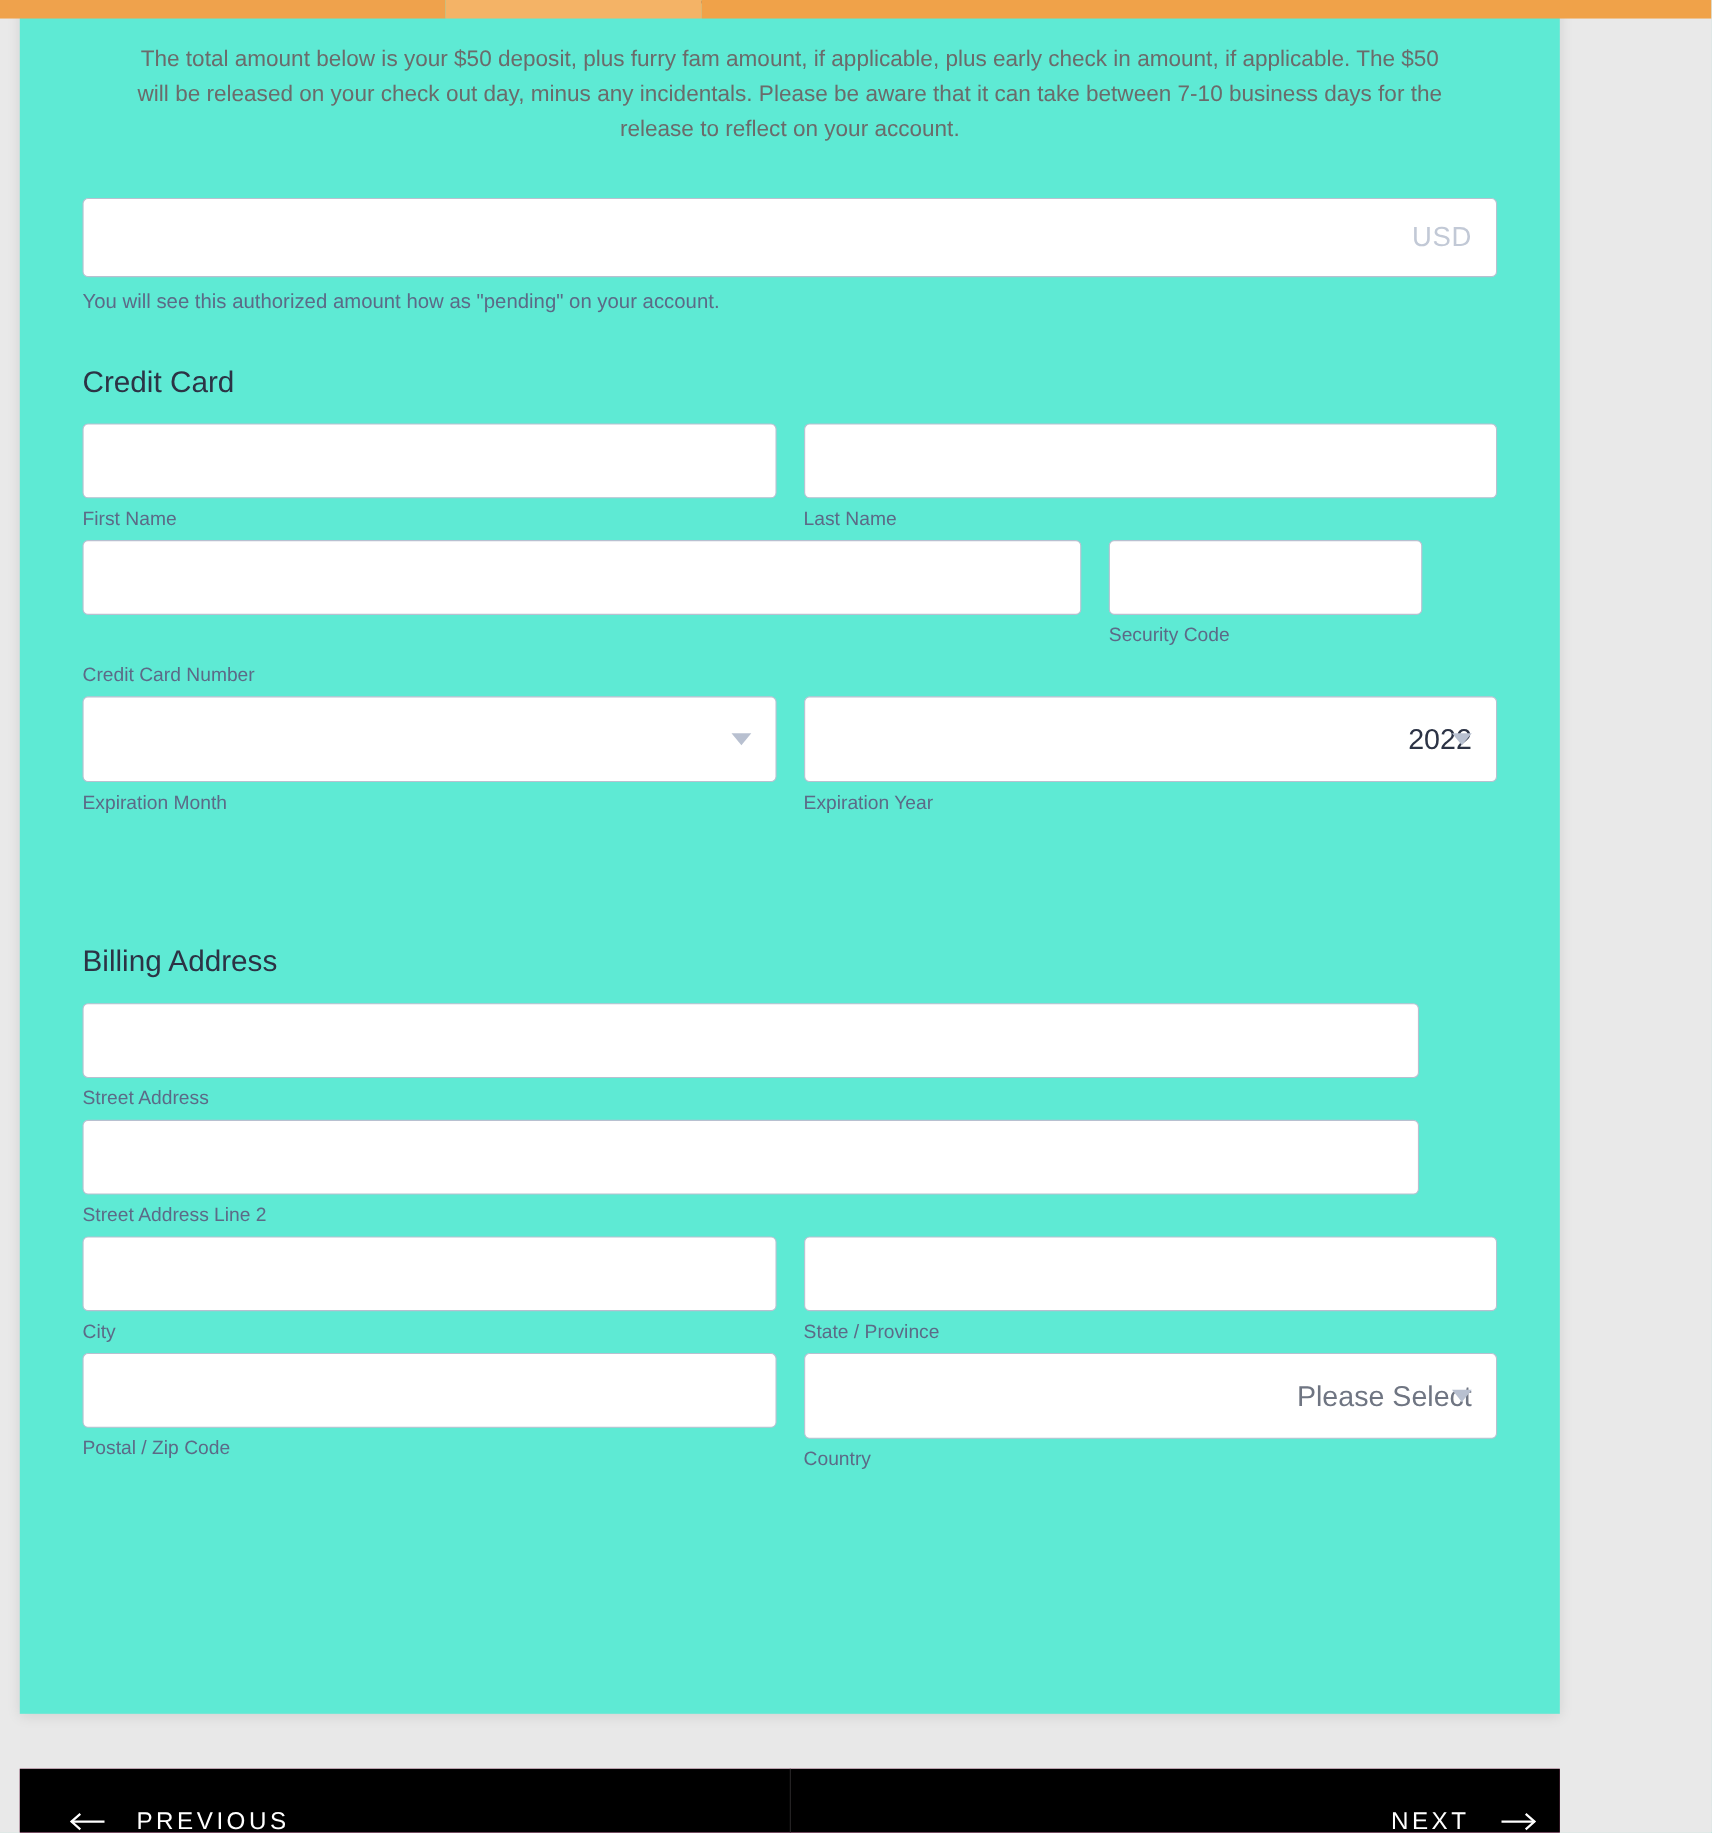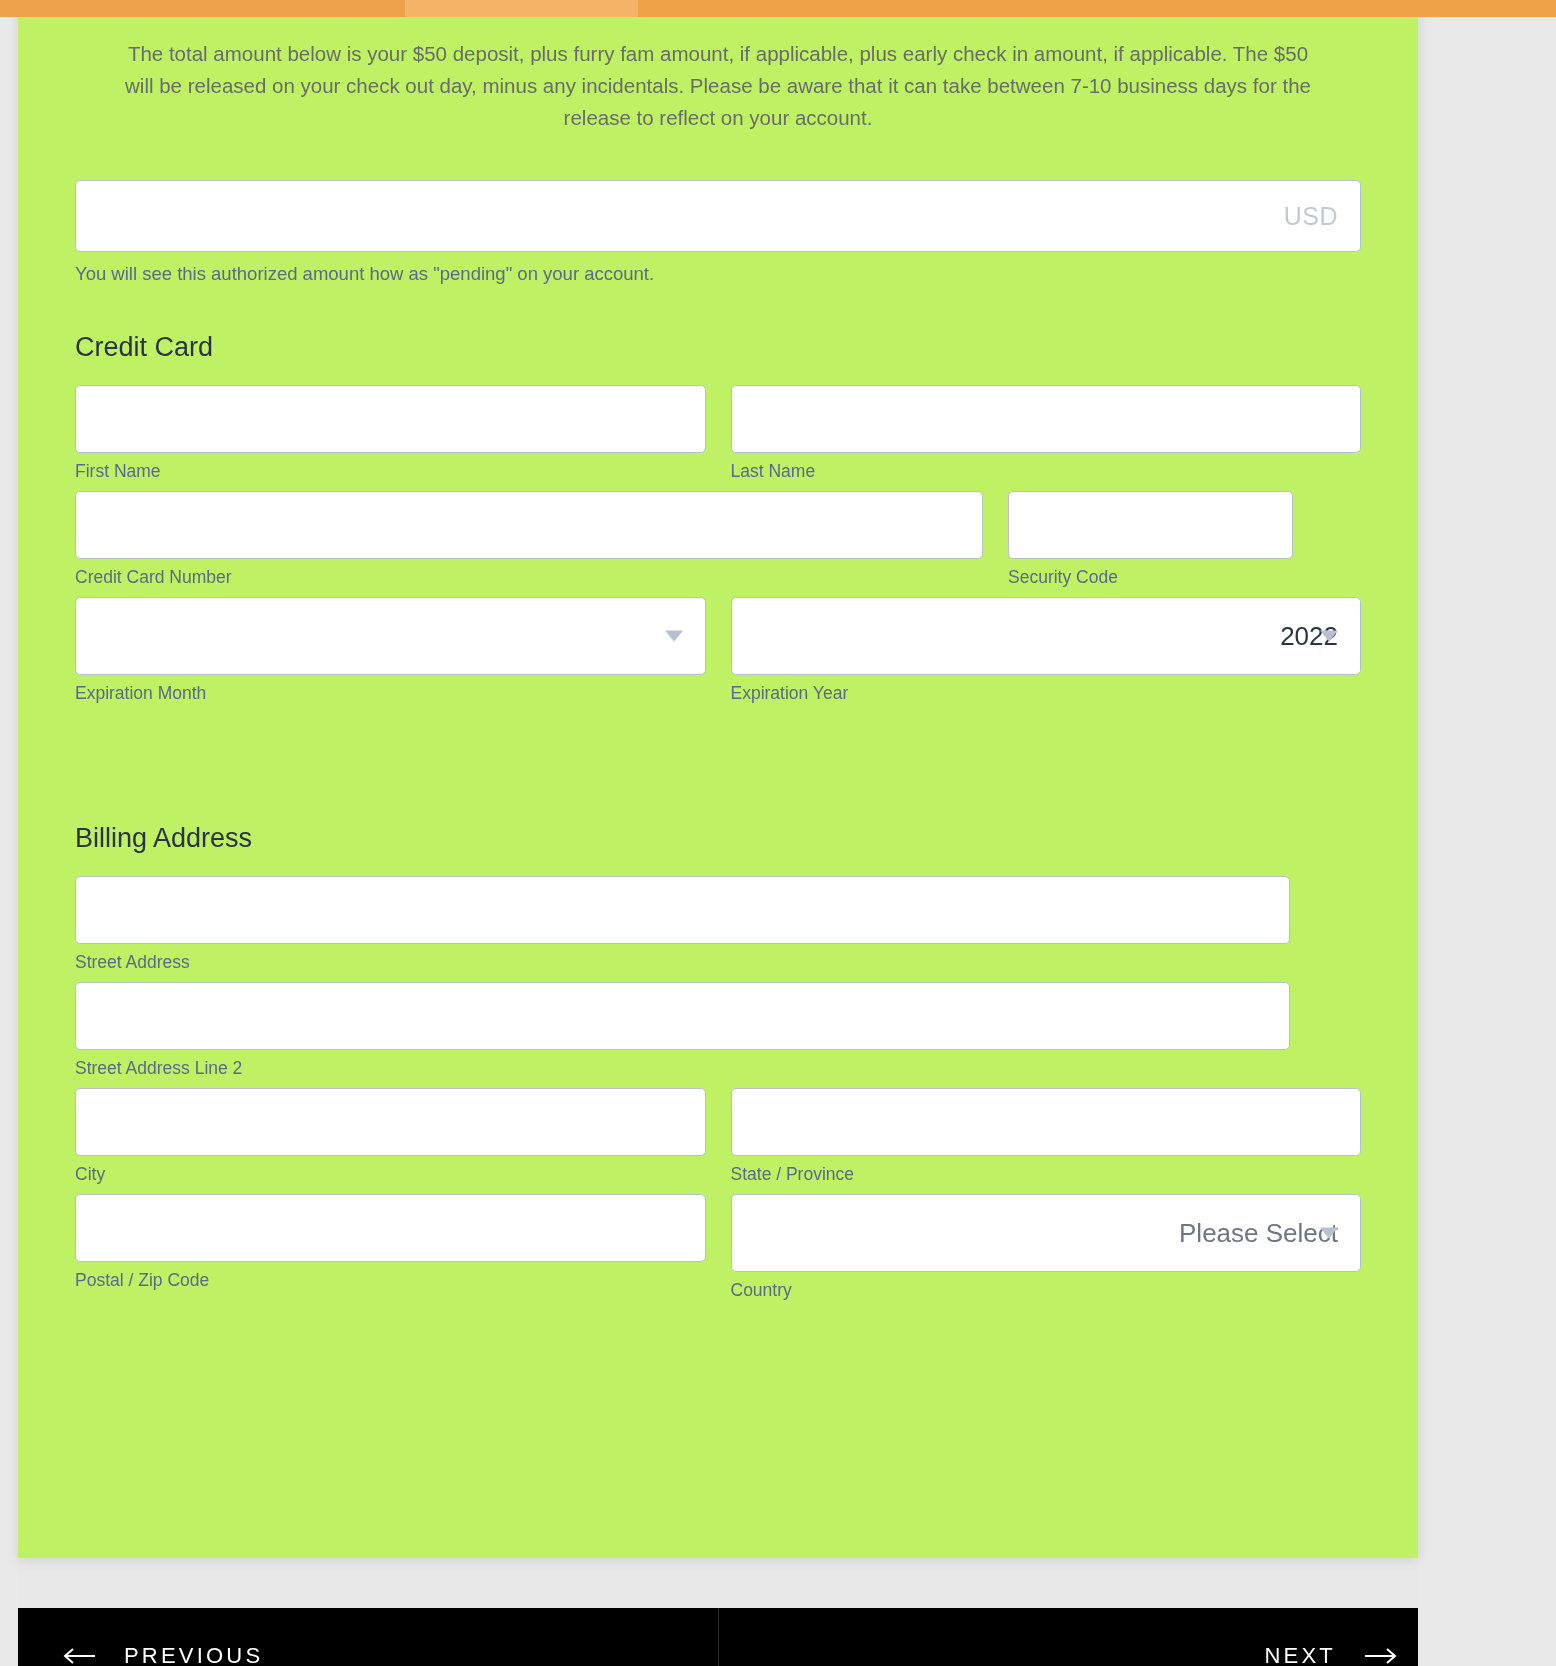--- a/index.html
+++ b/index.html
@@ -31,21 +31,21 @@
   }
   .progress-seg { height: 100%; }
 
   
   .card {
     position: absolute;
     top: 0;
     left: 18px;
     width: 1400px;
     height: 1558px;
-    background: #bef264;
+    background: #5eead4;
     box-shadow: 0 2px 12px rgba(0,0,0,0.10);
     overflow: hidden;
   }
 
   .card-inner {
     padding: 0 57px;
   }
 
   
   .form-heading {
@@ -116,21 +116,21 @@
     display: block;
   }
 
   .row {
     display: flex;
     gap: 25px;
     align-items: flex-start;
   }
   .col { display: flex; flex-direction: column; }
   .col-half { width: 642px; }
-  .col-wide { width: 908px; }
+  .col-wide { width: 908px; gap: 36px; }
   .col-narrow { width: 285px; }
   .col-full { width: 1215px; }
 
   .stack { margin-bottom: 9px; }
 
   
   .select-box {
     position: relative;
     height: 78px;
     justify-content: flex-end;

